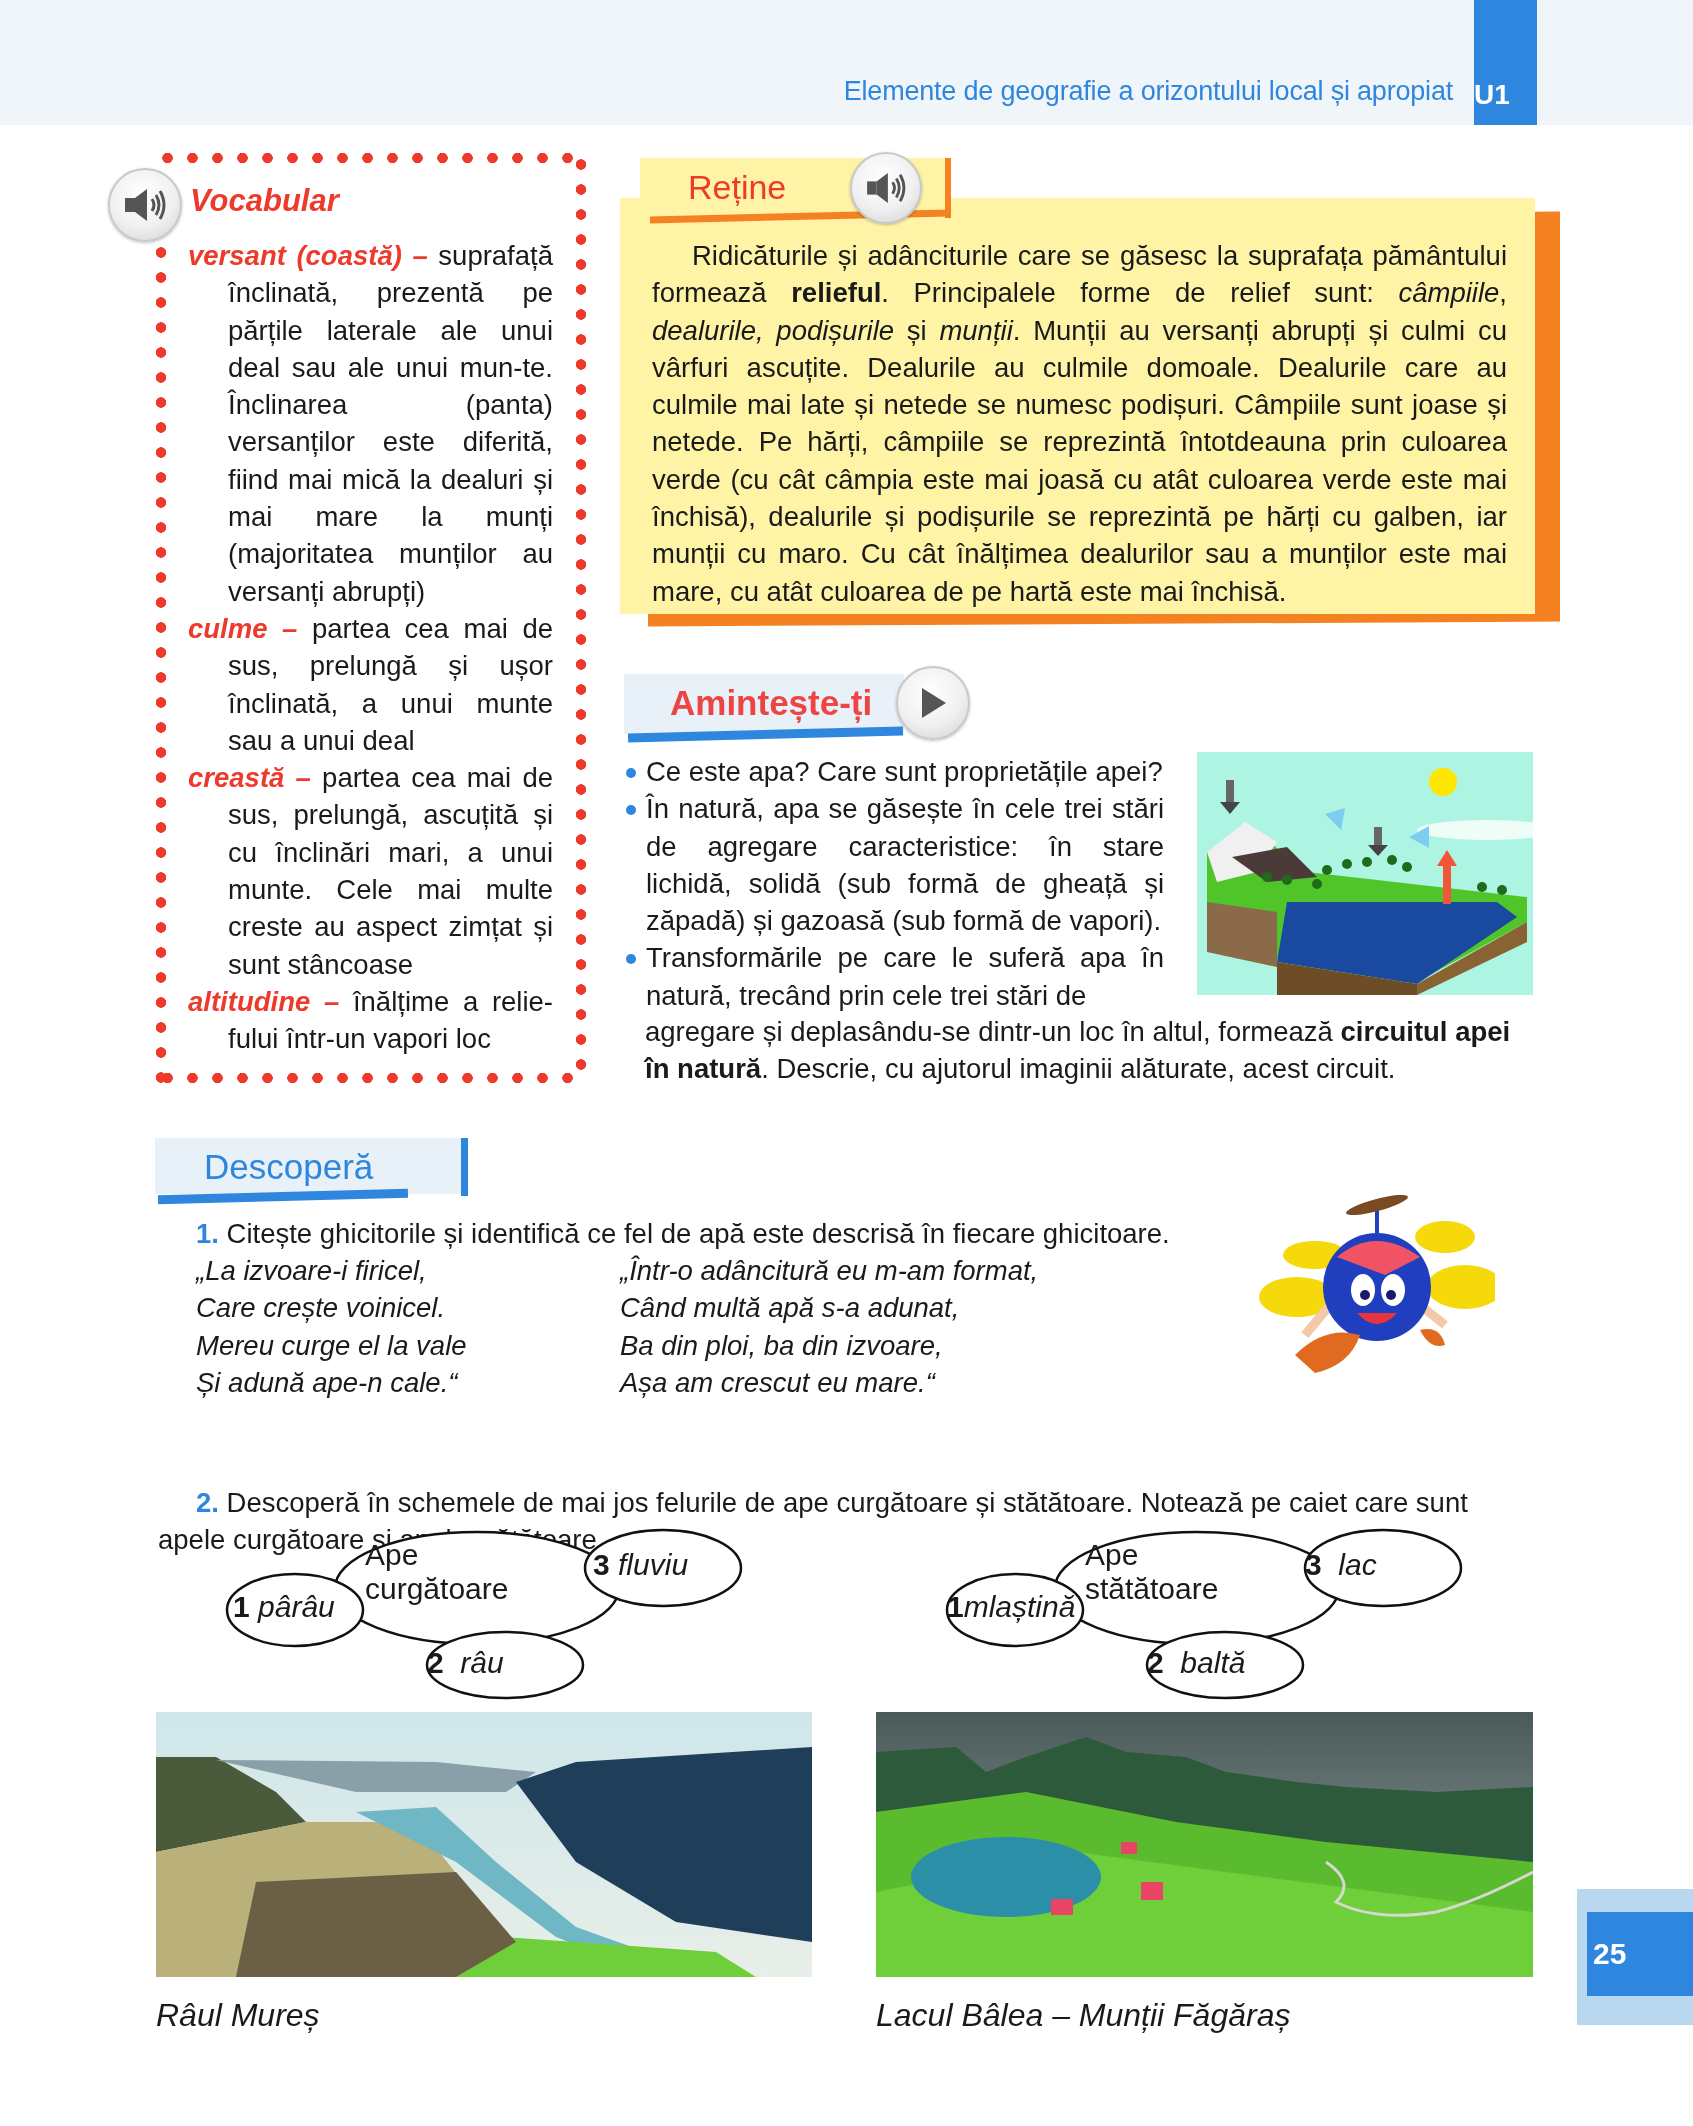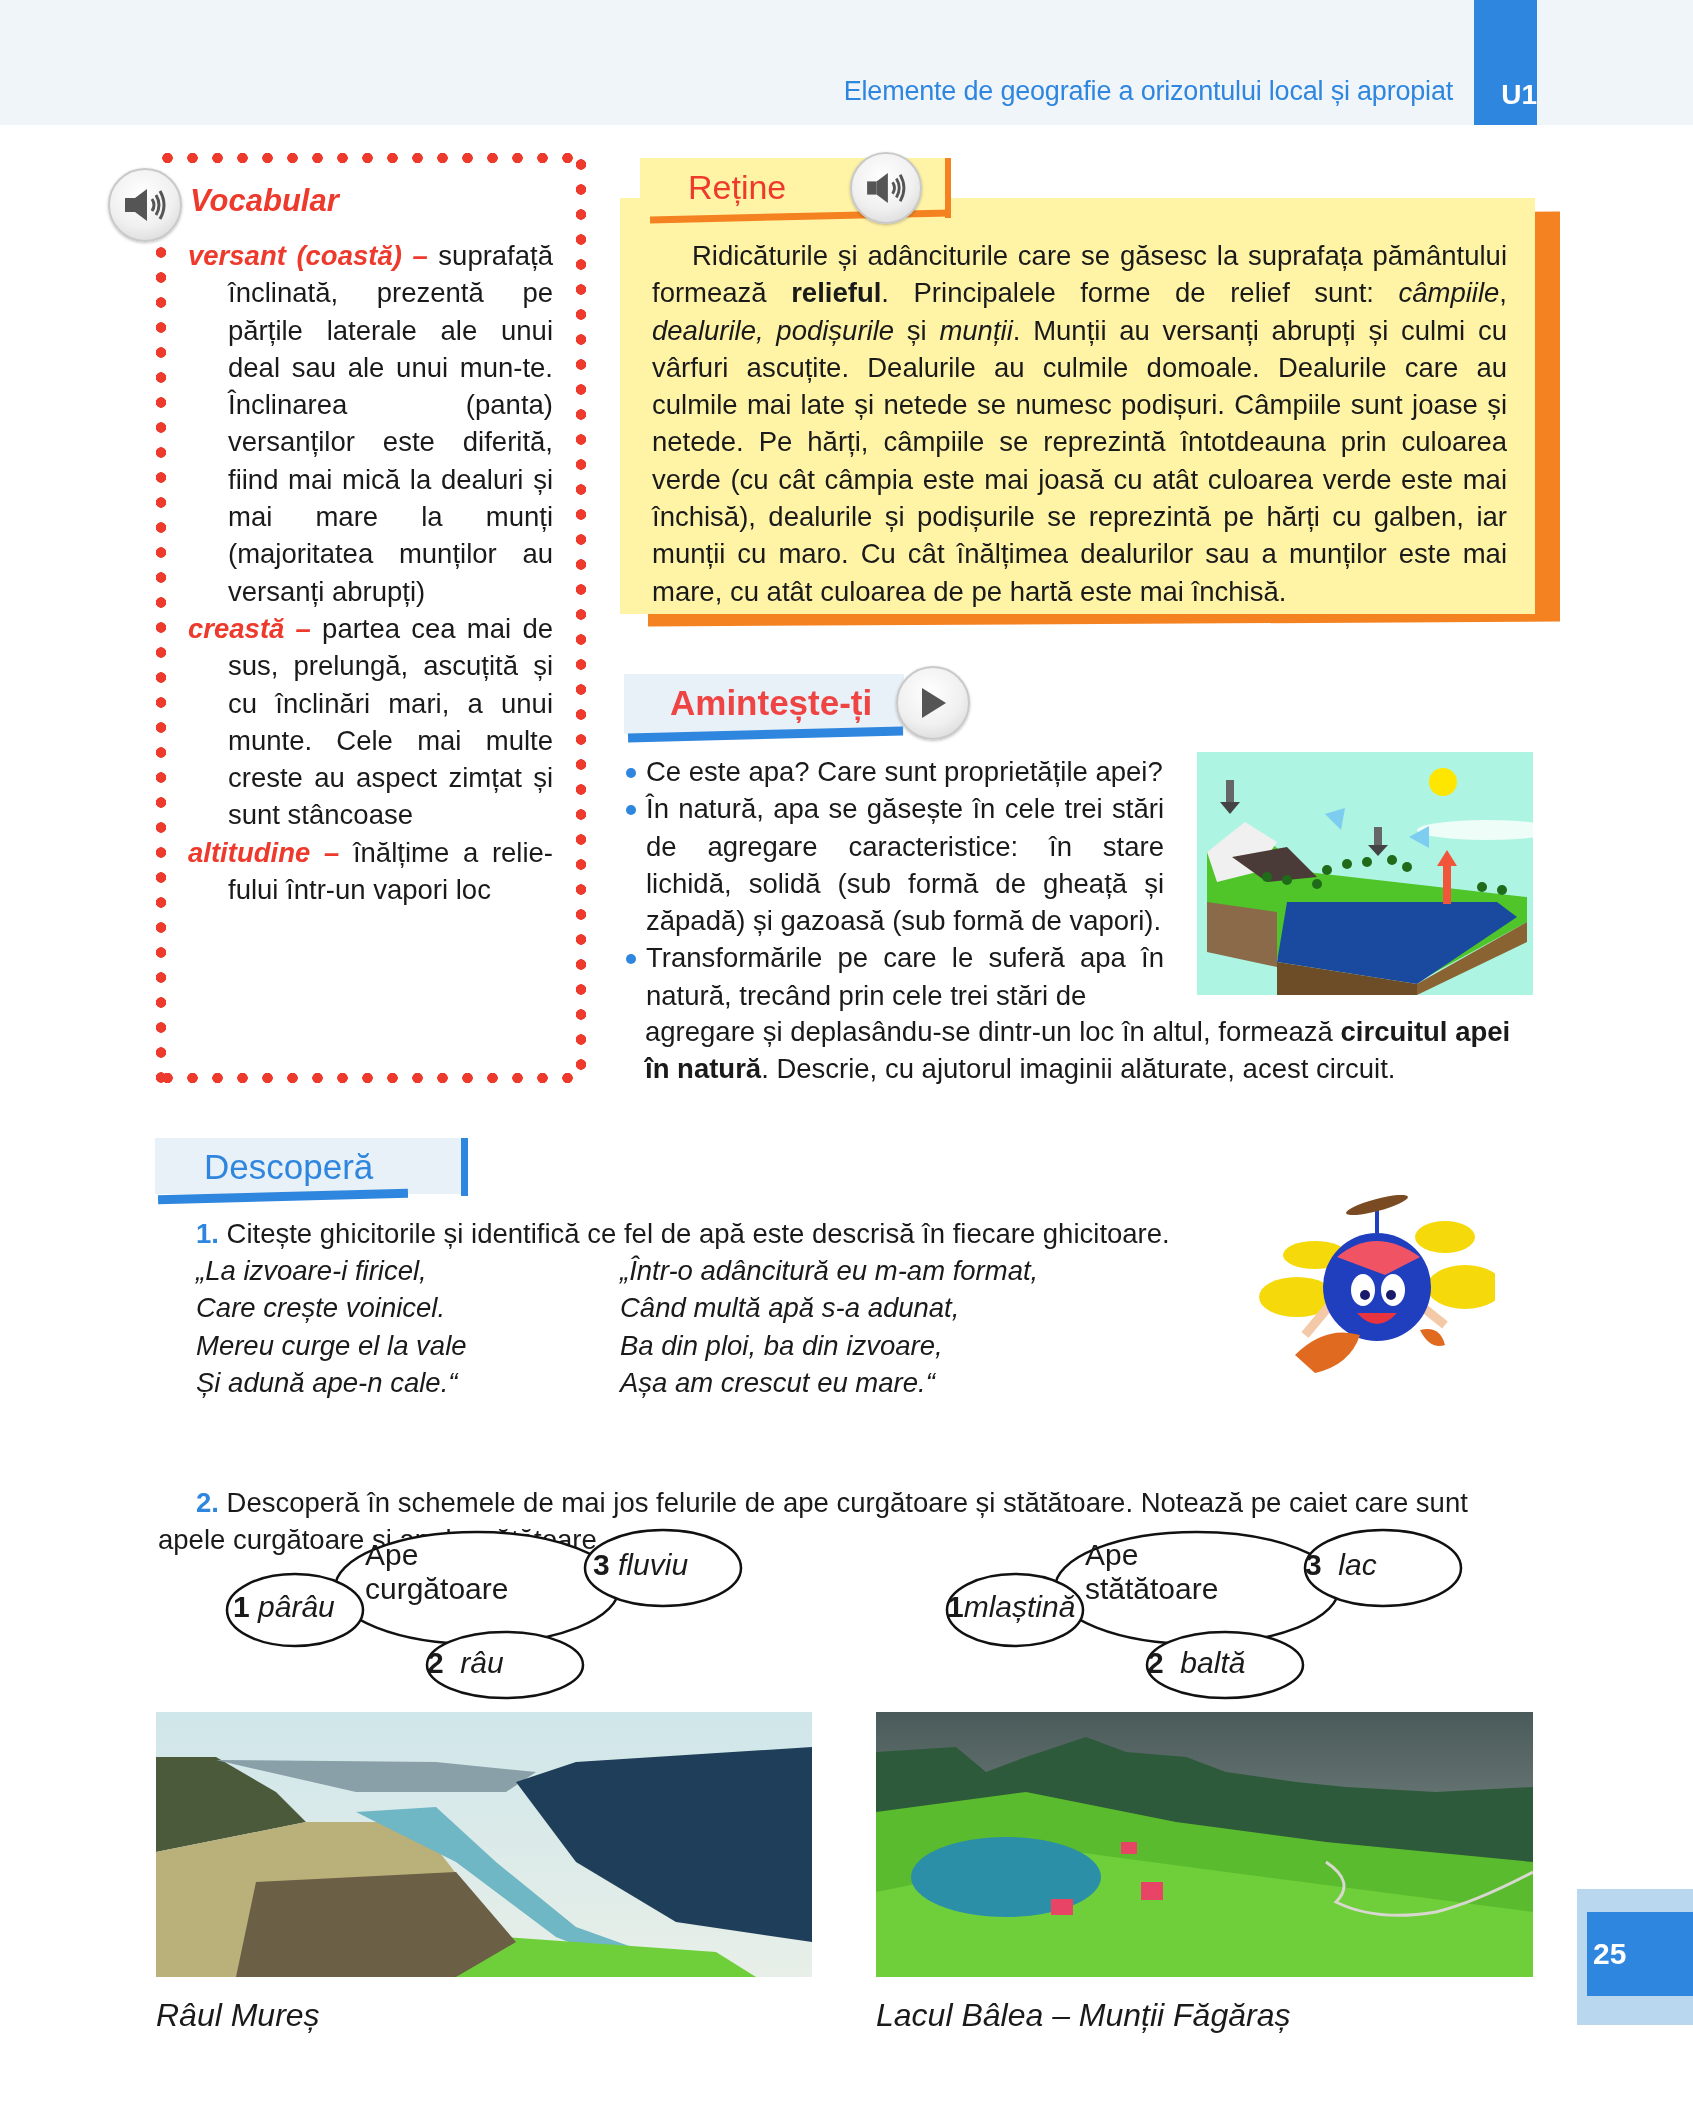--- a/index.html
+++ b/index.html
@@ -3,21 +3,21 @@
 <meta charset="utf-8">
 <style>
   * { box-sizing: border-box; margin: 0; padding: 0; }
   html, body { width: 1693px; height: 2126px; background: #ffffff; overflow: hidden; }
   body { position: relative; font-family: "Liberation Sans", "DejaVu Sans", sans-serif; color: #1a1a1a; }
 
   
   .header-band { position: absolute; left: 0; top: 0; width: 1693px; height: 125px; background: #f0f5fa; }
   .header-title { position: absolute; right: 240px; top: 76px; font-size: 27px; color: #2e86de; font-weight: normal; letter-spacing: -0.2px; white-space: nowrap; }
   .unit-tab { position: absolute; left: 1474px; top: 0; width: 63px; height: 125px; background: #2e86de; }
-  .unit-tab span { position: absolute; left: 0; right: 0; bottom: 14px; text-align: right; color: #fff; font-weight: bold; font-size: 28px; }
+  .unit-tab span { position: absolute; left: 0; right: 0; bottom: 14px; text-align: left; color: #fff; font-weight: bold; font-size: 28px; }
 
   
   .round-btn { position: absolute; border-radius: 50%; background: radial-gradient(circle at 45% 35%, #ffffff 0%, #f0f0f0 55%, #cfcfcf 100%); border: 2px solid #c9c9c9; box-shadow: 0 1px 3px rgba(0,0,0,0.25); cursor: pointer; }
   .round-btn svg { position: absolute; left: 50%; top: 50%; transform: translate(-50%,-50%); }
 
   
   .vocab-box { position: absolute; left: 155px; top: 152px; width: 432px; height: 932px; }
   .dots-h { position: absolute; height: 12px; background-image: radial-gradient(circle, #ee3a2c 5px, transparent 5.5px); background-size: 25px 12px; background-repeat: repeat-x; }
   .dots-v { position: absolute; width: 12px; background-image: radial-gradient(circle, #ee3a2c 5px, transparent 5.5px); background-size: 12px 25px; background-repeat: repeat-y; }
   .vocab-title { position: absolute; left: 190px; top: 183px; font-size: 31px; font-weight: bold; font-style: italic; color: #ee3a2c; }
@@ -92,20 +92,21 @@
     <rect x="2" y="11" width="10" height="14" fill="#555"></rect>
     <polygon points="12,11 24,2 24,34 12,25" fill="#555"></polygon>
     <path d="M29 12 Q33 18 29 24" stroke="#555" stroke-width="3" fill="none"></path>
     <path d="M33 8 Q39 18 33 28" stroke="#555" stroke-width="3" fill="none"></path>
     <path d="M37 4 Q45 18 37 32" stroke="#555" stroke-width="3" fill="none"></path>
   </svg>
 </div>
 <div class="vocab-title">Vocabular</div>
 <div class="vocab-list">
   <div class="vocab-entry"><span class="vocab-term">versant (coastă) –</span><span> suprafață înclinată, prezentă pe părțile laterale ale unui deal sau ale unui mun-te. Înclinarea (panta) versanților este diferită, fiind mai mică la dealuri și mai mare la munți (majoritatea munților au versanți abrupți)</span></div>
+  <div class="vocab-entry"><span class="vocab-term">culme –</span><span> partea cea mai de sus, prelungă și ușor înclinată, a unui munte sau a unui deal</span></div>
   <div class="vocab-entry"><span class="vocab-term">creastă –</span><span> partea cea mai de sus, prelungă, ascuțită și cu înclinări mari, a unui munte. Cele mai multe creste au aspect zimțat și sunt stâncoase</span></div>
   <div class="vocab-entry"><span class="vocab-term">altitudine –</span><span> înălțime a relie-fului într-un vapori loc</span></div>
 </div>
 
 <div class="retine-shadow"></div>
 <div class="retine-box"></div>
 <div class="retine-tab"></div>
 <div class="retine-tab-edge"></div>
 <div class="retine-tab-line"></div>
 <div class="retine-title">Reține</div>

